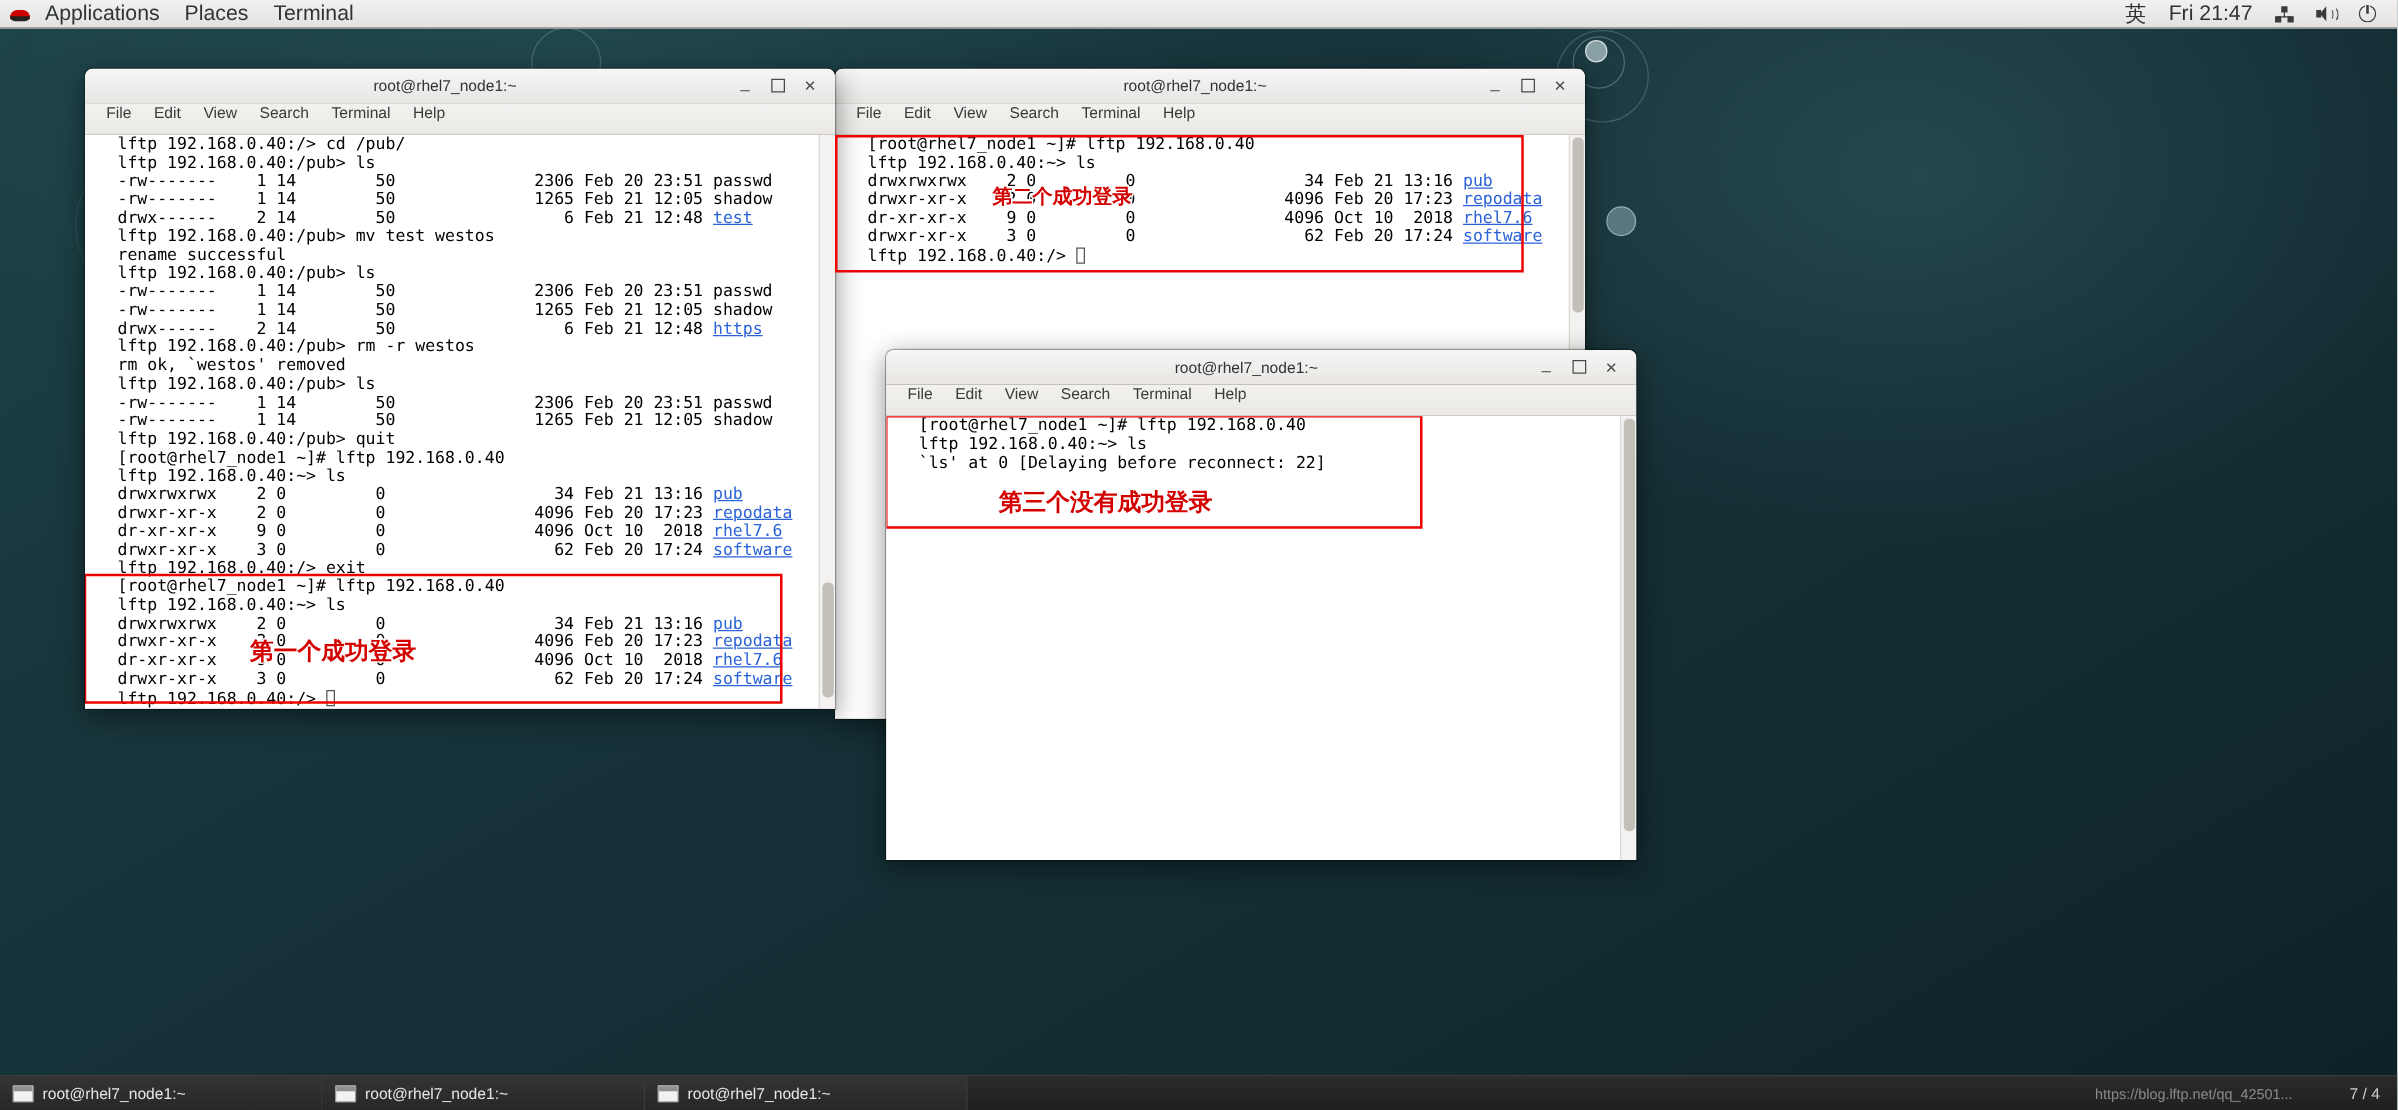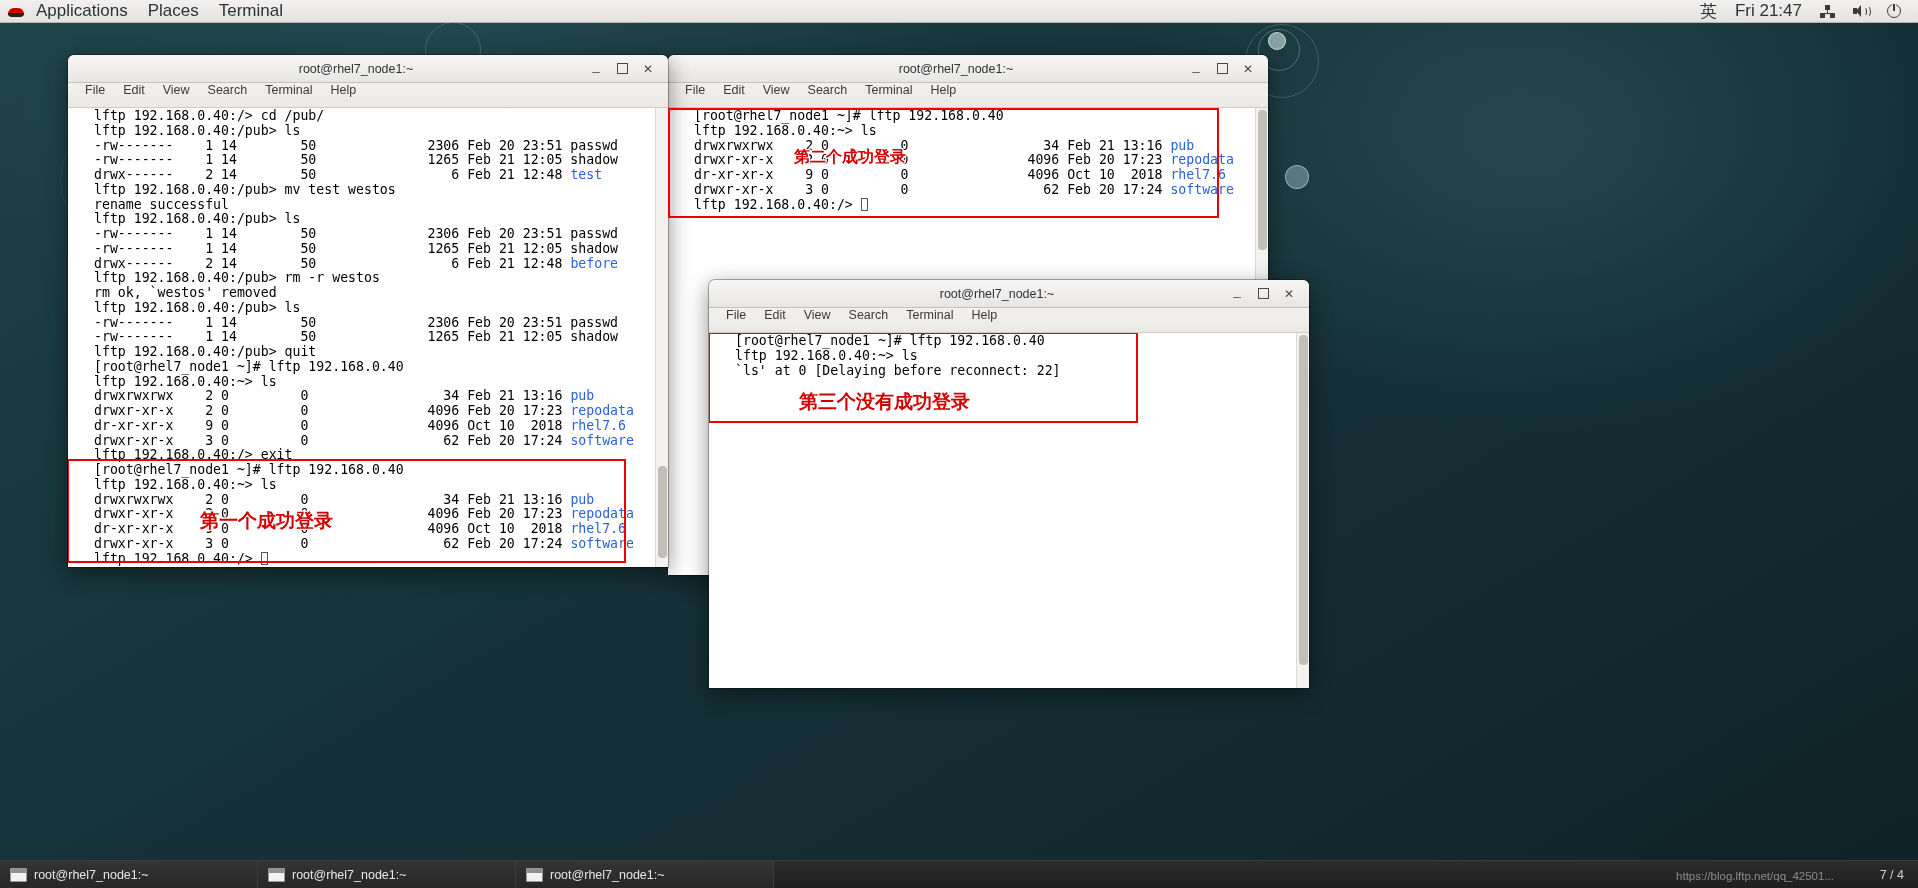--- a/index.html
+++ b/index.html
@@ -139,21 +139,21 @@
     font-family: "DejaVu Sans Mono", "Liberation Mono", monospace;
     font-size: 13.2px;
     line-height: 14.75px;
     color: #000000;
     white-space: pre;
     padding: 1px 0 16px 2px;
     position: relative;
     z-index: 2;
     margin-left: 24px;
   }
-  .dirname { color: #2a62d8; }
+  .dirname { color: #2a62d8; text-decoration: underline; }
   .cursor-blk {
     display: inline-block; width: 7.5px; height: 13px;
     background: #ffffff; border: 1px solid #555; vertical-align: -2px;
   }
   .scrollbar {
     width: 13px; background: #f3f2f1; border-left: 1px solid #dcdad5;
     position: relative; flex: 0 0 13px;
   }
   .scroll-thumb {
     position: absolute; left: 2px; width: 9px; background: #c2beb8; border-radius: 4px;
@@ -361,21 +361,21 @@
       <div class="term-text" id="w1-out">lftp 192.168.0.40:/&gt; cd /pub/
 lftp 192.168.0.40:/pub&gt; ls
 -rw-------    1 14        50              2306 Feb 20 23:51 passwd
 -rw-------    1 14        50              1265 Feb 21 12:05 shadow
 drwx------    2 14        50                 6 Feb 21 12:48 <span class="dirname">test</span>
 lftp 192.168.0.40:/pub&gt; mv test westos
 rename successful
 lftp 192.168.0.40:/pub&gt; ls
 -rw-------    1 14        50              2306 Feb 20 23:51 passwd
 -rw-------    1 14        50              1265 Feb 21 12:05 shadow
-drwx------    2 14        50                 6 Feb 21 12:48 <span class="dirname">before</span>
+drwx------    2 14        50                 6 Feb 21 12:48 <span class="dirname">https</span>
 lftp 192.168.0.40:/pub&gt; rm -r westos
 rm ok, `westos' removed
 lftp 192.168.0.40:/pub&gt; ls
 -rw-------    1 14        50              2306 Feb 20 23:51 passwd
 -rw-------    1 14        50              1265 Feb 21 12:05 shadow
 lftp 192.168.0.40:/pub&gt; quit
 [root@rhel7_node1 ~]# lftp 192.168.0.40
 lftp 192.168.0.40:~&gt; ls
 drwxrwxrwx    2 0         0                 34 Feb 21 13:16 <span class="dirname">pub</span>
 drwxr-xr-x    2 0         0               4096 Feb 20 17:23 <span class="dirname">repodata</span>

